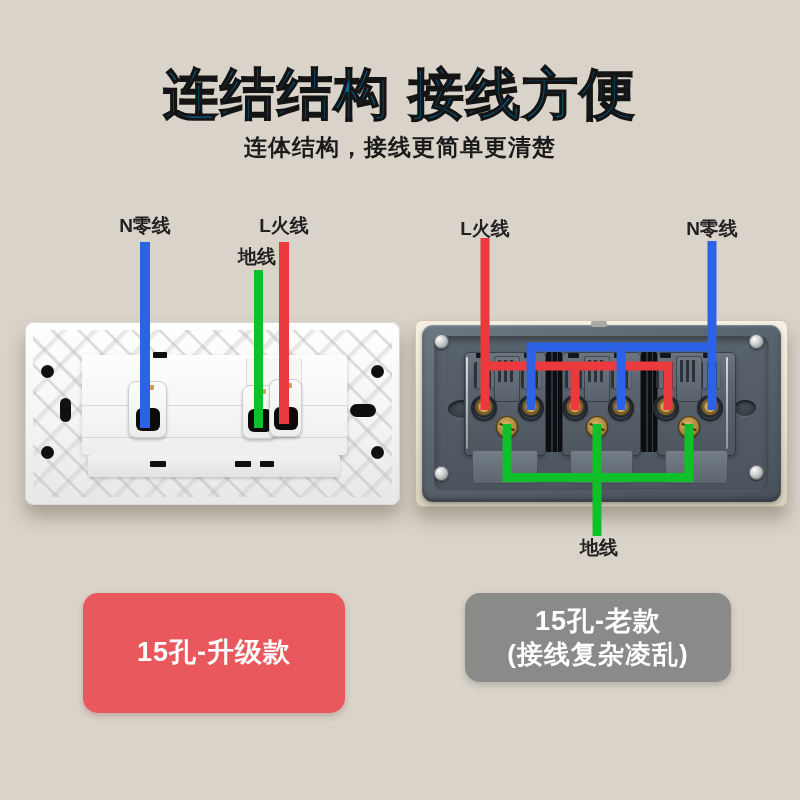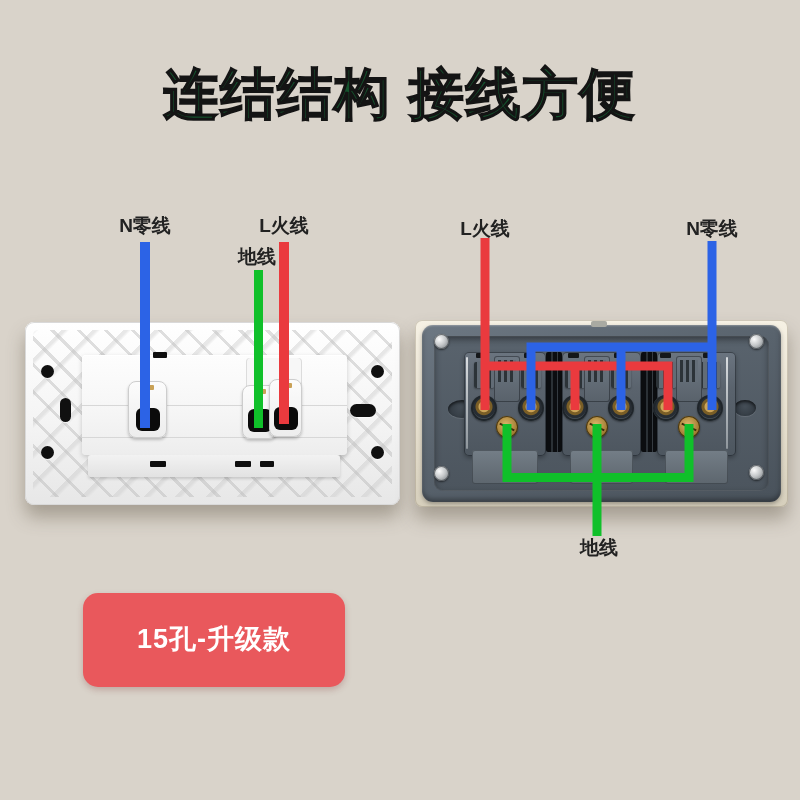--- a/index.html
+++ b/index.html
@@ -6,21 +6,21 @@
   body{
     width:800px;height:800px;position:relative;overflow:hidden;
     background:#d9d3ca;
     font-family:"Liberation Sans","DejaVu Sans",sans-serif;
   }
   .stage{position:absolute;inset:0;}
 
   
   .title{
     position:absolute;top:58px;left:0;width:800px;text-align:center;
-    font-size:55px;font-weight:900;color:#14532d;letter-spacing:2px;
+    font-size:55px;font-weight:900;color:#0369a1;letter-spacing:2px;
     -webkit-text-stroke:1.5px #141414;
   }
   .subtitle{
     position:absolute;top:132px;left:0;width:800px;text-align:center;
     font-size:23px;font-weight:700;color:#1a1a1a;letter-spacing:1px;
   }
 
   
   .wlabel{
     position:absolute;transform:translateX(-50%);
@@ -146,29 +146,30 @@
   svg.wires{position:absolute;left:0;top:0;z-index:5;pointer-events:none;}
 
   
   .badge{
     position:absolute;border-radius:15px;color:#ffffff;text-align:center;
     display:flex;flex-direction:column;justify-content:center;gap:3px;
     font-weight:700;letter-spacing:1px;z-index:6;
   }
   .badge .l1{font-size:27px;line-height:1.15;}
   .badge .l2{font-size:26px;line-height:1.15;}
-  .badge-upgraded{left:83px;top:593px;width:262px;height:94px;background:#e9585c;box-shadow:0 3px 6px rgba(120,40,40,.25);}
+  .badge-upgraded{left:83px;top:593px;width:262px;height:120px;background:#e9585c;box-shadow:0 3px 6px rgba(120,40,40,.25);}
   .badge-old{left:465px;top:593px;width:266px;height:89px;background:#8a8a88;box-shadow:0 3px 6px rgba(60,60,60,.25);}
 </style>
 </head>
 <body>
 
 <div class="stage">
 
   <div class="title">连结结构 接线方便</div>
+  <div class="subtitle">连体结构，接线更简单更清楚</div>
 
   <div class="wlabel" style="left:145px;top:213px;">N零线</div>
   <div class="wlabel" style="left:284px;top:213px;">L火线</div>
   <div class="wlabel" style="left:257px;top:244px;">地线</div>
 
   <div class="wlabel" style="left:485px;top:216px;">L火线</div>
   <div class="wlabel" style="left:712px;top:216px;">N零线</div>
   <div class="wlabel" style="left:599px;top:535px;">地线</div>
 
   <div class="plate">
@@ -252,14 +253,18 @@
     <path d="M284 242 V424" fill="none" stroke-width="10" stroke="#ea3a3e"></path>
 
     <path d="M485 238 V410 M480.5 366 H672.5 M575 362 V410 M668 362 V410" fill="none" stroke-width="9" stroke="#ea3a3e"></path>
     <path d="M712 241 V410 M526.5 347 H716.5 M531 349 V410 M621 349 V410" fill="none" stroke-width="9" stroke="#2c63e6"></path>
     <path d="M507 424 V478 M689 424 V478 M502.5 477.5 H693.5 M597 424 V536" fill="none" stroke-width="9" stroke="#10c02a"></path>
   </svg>
 
   <div class="badge badge-upgraded">
     <div class="l1">15孔-升级款</div>
   </div>
+  <div class="badge badge-old">
+    <div class="l1">15孔-老款</div>
+    <div class="l2">(接线复杂凌乱)</div>
+  </div>
 
 </div>
 
 </body></html>

